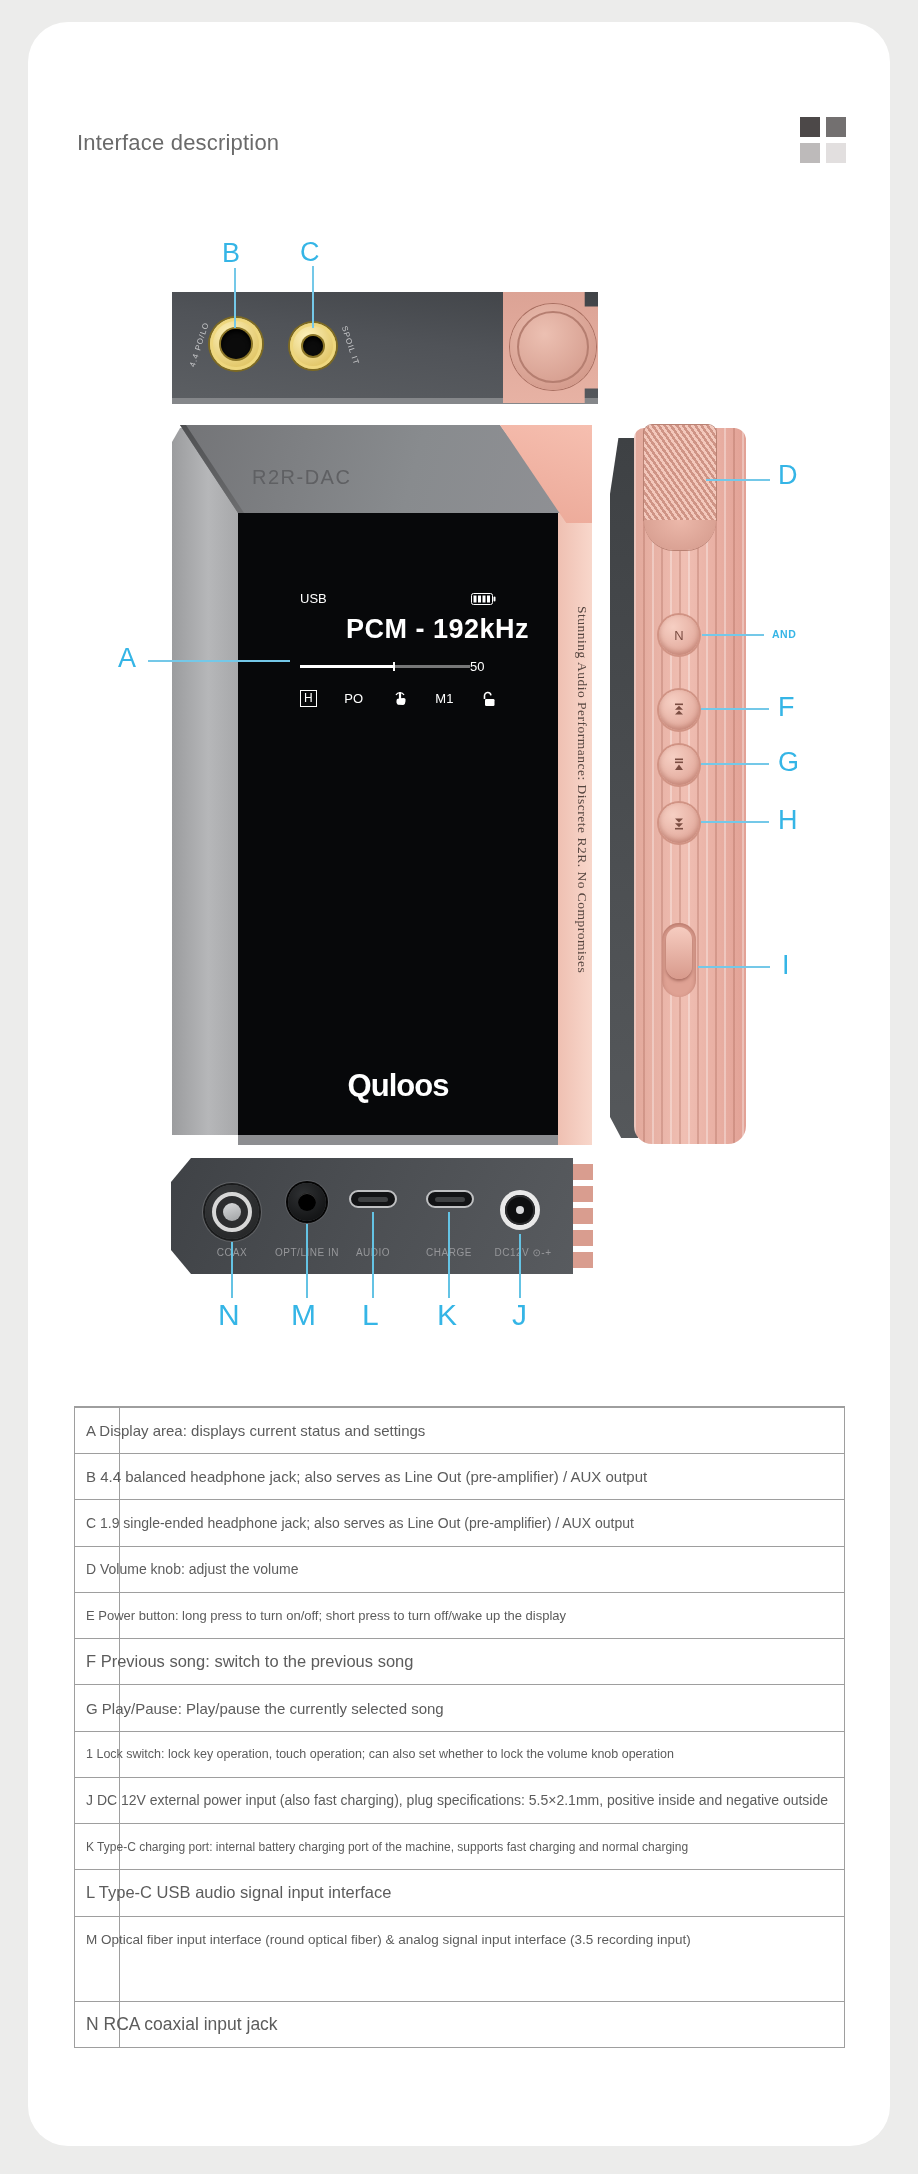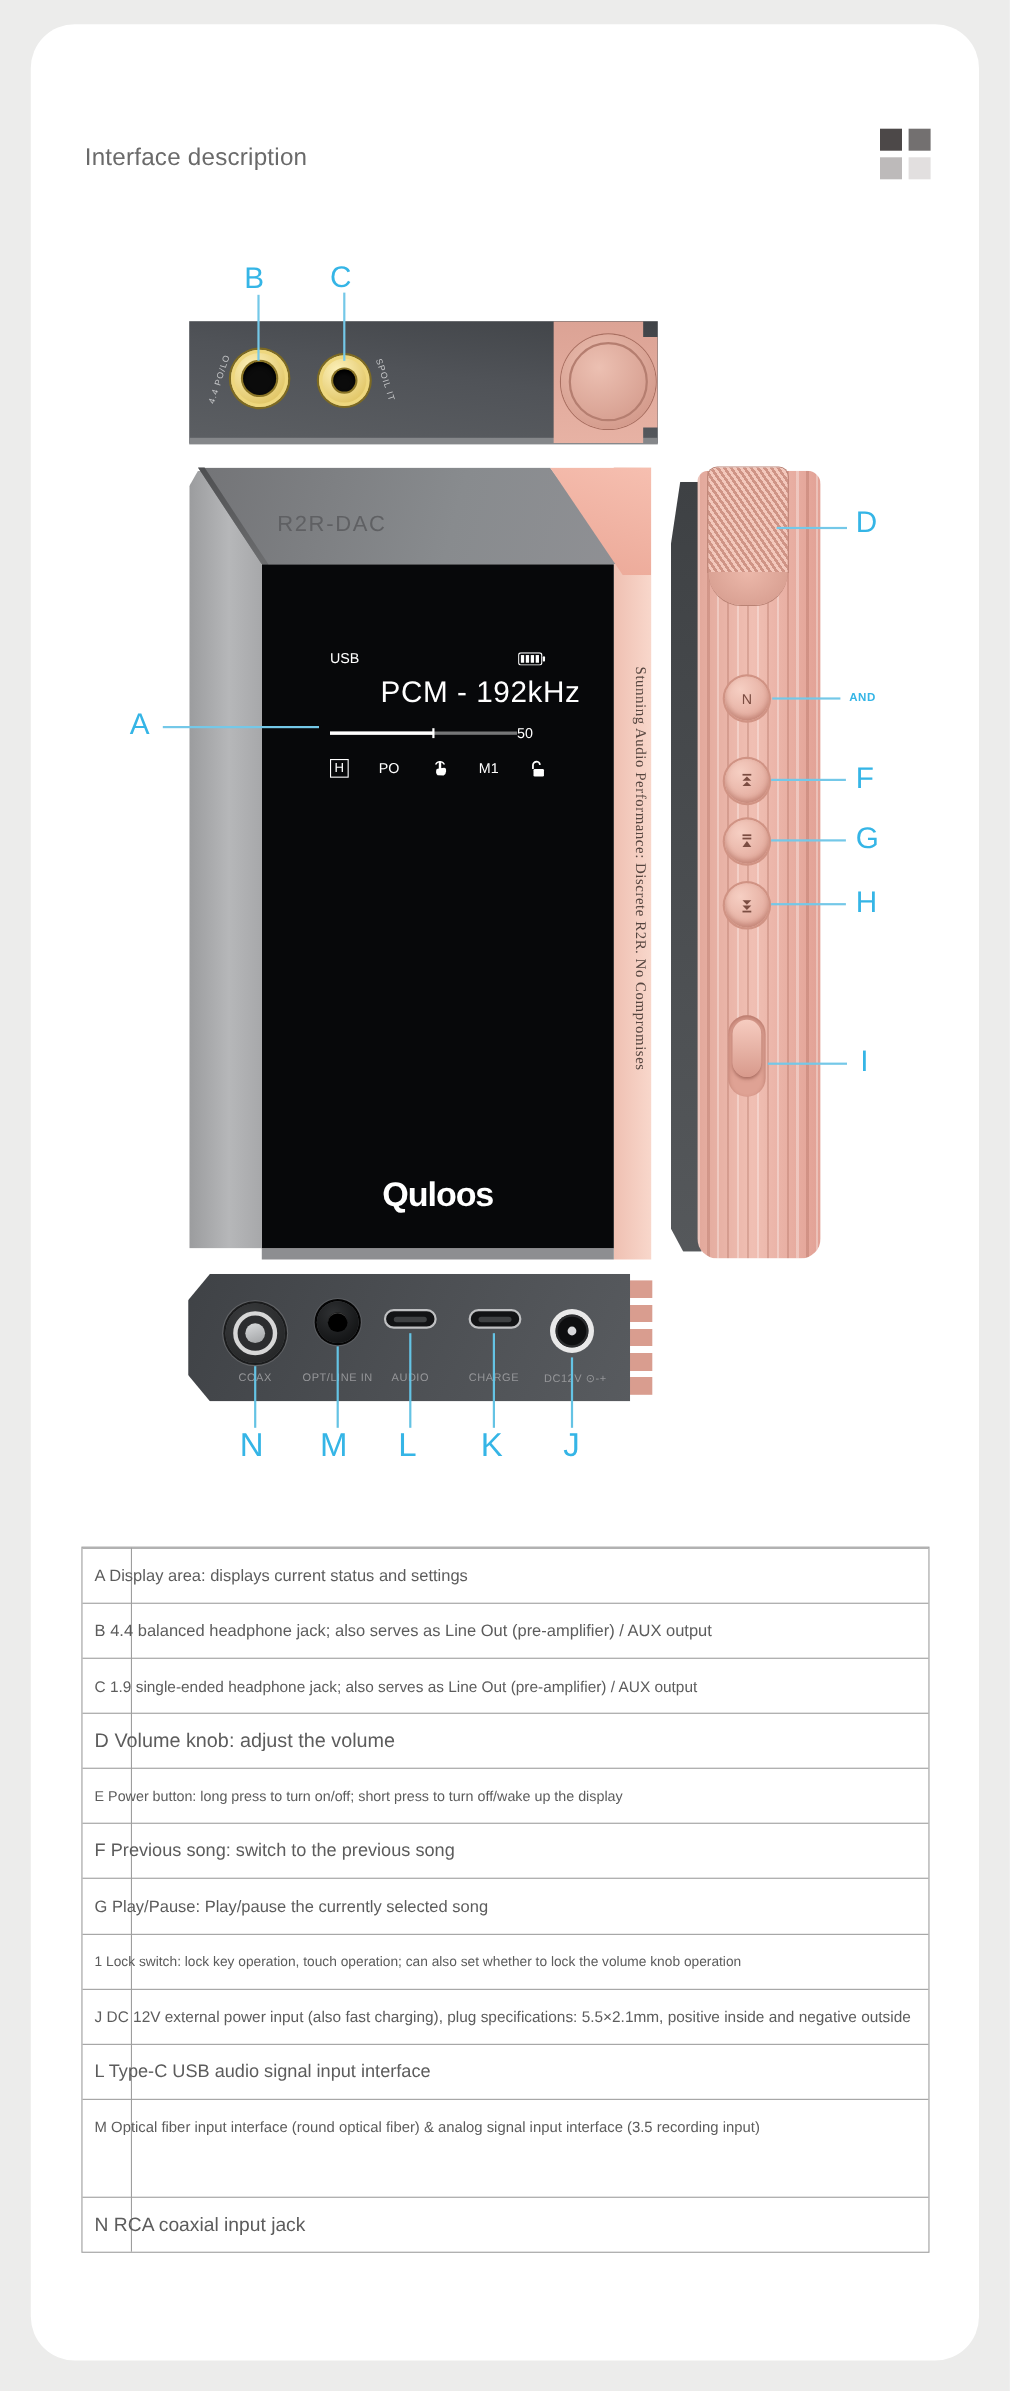--- a/index.html
+++ b/index.html
@@ -44,21 +44,21 @@
   .fv-bevel{position:absolute;left:180px;top:425px;width:386px;height:88px;
     background:linear-gradient(105deg,#737477 0%,#888b8e 60%,#8f9094 100%);
     clip-path:polygon(0 0,320px 0,385px 100%,58px 100%);}
   .fv-edge{position:absolute;left:180px;top:425px;width:6px;height:88px;
     background:linear-gradient(#4e4f51,#6c6d6f);transform:skewX(33.4deg);transform-origin:top left;}
   .fv-model{position:absolute;left:252px;top:466px;font-size:20px;color:#5f6063;letter-spacing:1.5px;}
   .fv-screen{position:absolute;left:238px;top:513px;width:320px;height:622px;background:#07080a;}
   .fv-bottomedge{position:absolute;left:238px;top:1135px;width:320px;height:10px;background:#8d8e91;}
   .scr-content{position:absolute;left:62px;top:78px;width:196px;color:#fff;}
   .scr-row1{display:flex;justify-content:space-between;align-items:center;font-size:13px;gap:44px;}
-  .scr-pcm{margin-top:8px;text-align:center;font-size:27px;font-weight:normal;letter-spacing:.5px;white-space:nowrap;margin-left:46px;}
+  .scr-pcm{margin-top:8px;text-align:center;font-size:27px;font-weight:bold;letter-spacing:.5px;white-space:nowrap;margin-left:46px;}
   .scr-slider{margin-top:14px;display:flex;align-items:center;}
   .scr-track{position:relative;width:170px;height:3px;background:rgba(255,255,255,.45);}
   .scr-fill{position:absolute;left:0;top:0;width:94px;height:3px;background:#fff;}
   .scr-tick{position:absolute;left:93px;top:-3px;width:2px;height:9px;background:#fff;}
   .scr-vol{font-size:13px;}
   .scr-icons{margin-top:16px;display:flex;justify-content:space-between;align-items:center;font-size:13px;}
   .scr-hbox{border:1px solid #fff;padding:0 3px;font-size:12px;line-height:15px;}
   .fv-logo{position:absolute;left:238px;top:1068px;width:320px;text-align:center;color:#fff;
     font-size:31px;font-weight:bold;letter-spacing:-1px;}
   .fv-tagline{position:absolute;left:560px;top:606px;width:30px;height:480px;
@@ -290,23 +290,24 @@
   <div class="bco" style="left:291px;">M</div>
   <div class="bco" style="left:362px;">L</div>
   <div class="bco" style="left:437px;">K</div>
   <div class="bco" style="left:512px;">J</div>
 
   <div class="spec-table">
     <div class="spec-vline"></div>
     <div class="trow" style="font-size:15px;">A Display area: displays current status and settings</div>
     <div class="trow" style="font-size:15px;">B 4.4 balanced headphone jack; also serves as Line Out (pre-amplifier) / AUX output</div>
     <div class="trow" style="font-size:14px;">C 1.9 single-ended headphone jack; also serves as Line Out (pre-amplifier) / AUX output</div>
-    <div class="trow" style="font-size:18px;">D Volume knob: adjust the volume</div>
+    <div class="trow" style="font-size:14px;">D Volume knob: adjust the volume</div>
     <div class="trow" style="font-size:13px;">E Power button: long press to turn on/off; short press to turn off/wake up the display</div>
     <div class="trow" style="font-size:16.5px;">F Previous song: switch to the previous song</div>
     <div class="trow" style="font-size:15px;">G Play/Pause: Play/pause the currently selected song</div>
     <div class="trow" style="font-size:12.5px;">1 Lock switch: lock key operation, touch operation; can also set whether to lock the volume knob operation</div>
     <div class="trow" style="font-size:14px;">J DC 12V external power input (also fast charging), plug specifications: 5.5×2.1mm, positive inside and negative outside</div>
+    <div class="trow" style="font-size:12px;">K Type-C charging port: internal battery charging port of the machine, supports fast charging and normal charging</div>
     <div class="trow" style="font-size:16.5px;">L Type-C USB audio signal input interface</div>
     <div class="trow" style="font-size:13.5px;">M Optical fiber input interface (round optical fiber) &amp; analog signal input interface (3.5 recording input)</div>
     <div class="trow" style="font-size:17.5px;margin-top:39px;">N RCA coaxial input jack</div>
   </div>
 </div>
 
 </body></html>

